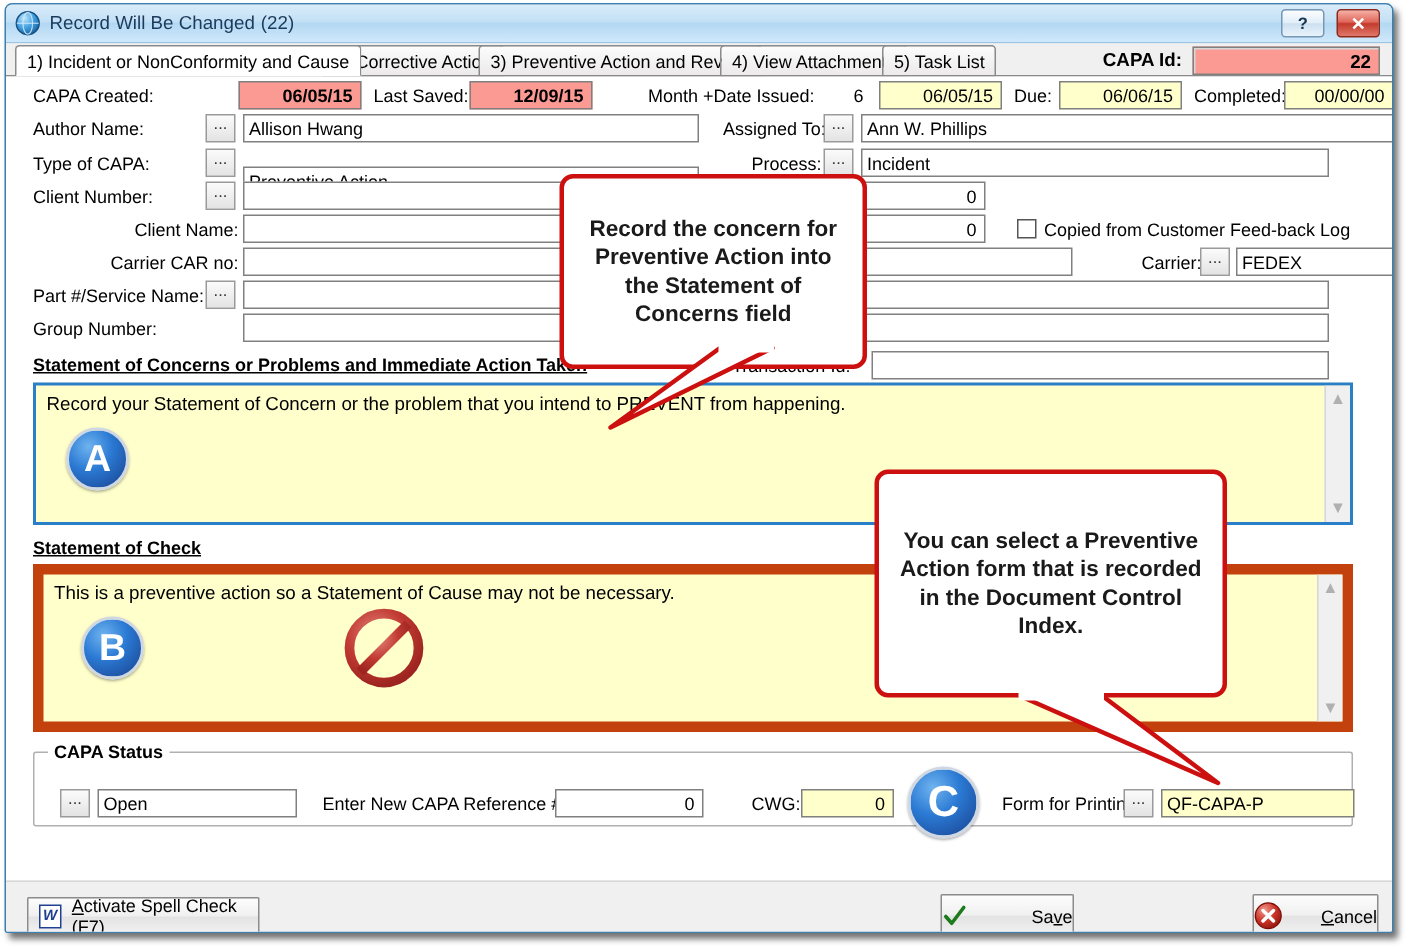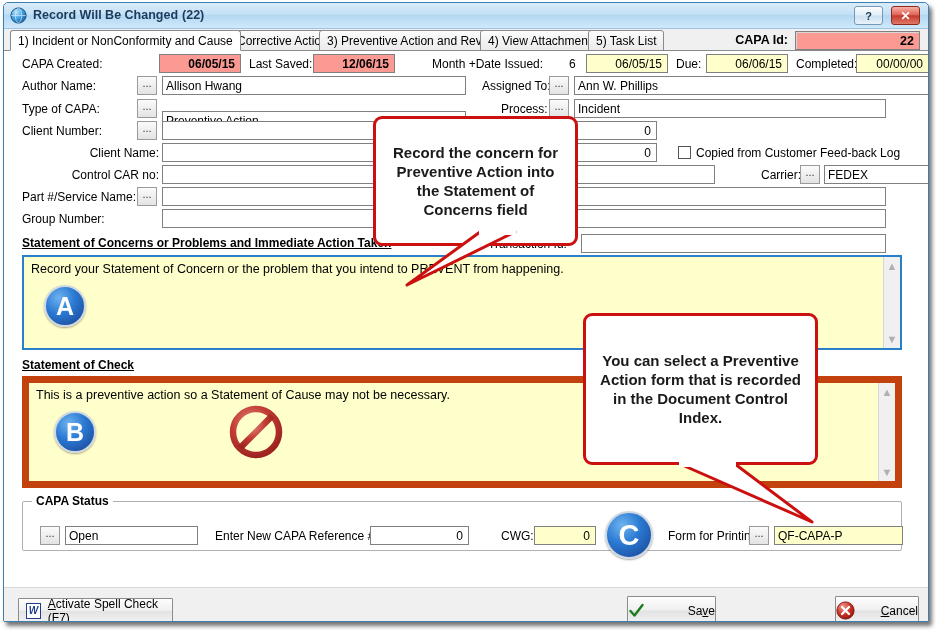--- a/index.html
+++ b/index.html
@@ -32,21 +32,21 @@
     background: linear-gradient(to bottom, #d9ecfa 0%, #c3e0f5 45%, #b3d8f2 50%, #cfe8fb 100%);
     border-bottom: 1px solid #9bc4e2;
     border-radius: 4px 4px 0 0;
   }
   .title-icon {
     position: absolute; left: 6px; top: 4px;
     width: 17px; height: 17px;
   }
   .title-text {
     position: absolute; left: 29px; top: 5px;
-    font-size: 12.5px; color: #1b3a5c; font-weight: 700;
+    font-size: 12.5px; color: #1b3a5c; font-weight: 400;
     white-space: nowrap;
   }
   .title-count { padding-left: 4px; }
   .tb-btn {
     position: absolute; top: 3px;
     width: 29px; height: 19px;
     border: 1px solid #7798b5;
     border-radius: 3px;
     display: flex; align-items: center; justify-content: center;
     font-size: 11px; color: #143650; font-weight: bold;
@@ -301,21 +301,21 @@
       <div class="tab" style="left:584px;">5) Task List</div>
       <div class="capa-id-label">CAPA Id:</div>
       <div class="capa-id-box">22</div>
     </div>
 
     <div class="formbody">
 
       <div class="lbl" style="left:18px; top:6px;">CAPA Created:</div>
       <div class="fld red" style="left:155px; top:3px; width:82px;">06/05/15</div>
       <div class="lbl" style="left:245px; top:6px;">Last Saved:</div>
-      <div class="fld red" style="left:309px; top:3px; width:82px;">12/06/15</div>
+      <div class="fld red" style="left:309px; top:3px; width:82px;">12/09/15</div>
 
       <div class="lbl" style="left:428px; top:6px;">Month +Date Issued:</div>
       <div class="lbl" style="left:565px; top:6px;">6</div>
       <div class="fld yel num" style="left:582px; top:3px; width:82px;">06/05/15</div>
       <div class="lbl" style="left:672px; top:6px;">Due:</div>
       <div class="fld yel num" style="left:702px; top:3px; width:82px;">06/06/15</div>
       <div class="lbl" style="left:792px; top:6px;">Completed:</div>
       <div class="fld yel num" style="left:852px; top:3px; width:73px;">00/00/00</div>
 
       <div class="lbl" style="left:18px; top:28px;">Author Name:</div>
@@ -336,21 +336,21 @@
       <div class="ellip" style="left:133px; top:70px;"></div>
       <div class="fld" style="left:158px; top:70px; width:304px;"></div>
       <div class="fld num" style="left:570px; top:70px; width:83px;">0</div>
 
       <div class="lbl r" style="left:18px; top:95px; width:137px;">Client Name:</div>
       <div class="fld" style="left:158px; top:92px; width:304px;"></div>
       <div class="fld num" style="left:570px; top:92px; width:83px;">0</div>
       <div class="chk" style="left:674px; top:95px;"></div>
       <div class="lbl" style="left:692px; top:95px;">Copied from Customer Feed-back Log</div>
 
-      <div class="lbl r" style="left:18px; top:117px; width:137px;">Control CAR no:</div>
+      <div class="lbl r" style="left:18px; top:117px; width:137px;">Carrier CAR no:</div>
       <div class="fld" style="left:158px; top:114px; width:304px;"></div>
       <div class="fld" style="left:570px; top:114px; width:141px;"></div>
       <div class="lbl" style="left:757px; top:117px;">Carrier:</div>
       <div class="ellip" style="left:796px; top:114px;"></div>
       <div class="fld" style="left:820px; top:114px; width:105px;">FEDEX</div>
 
       <div class="lbl" style="left:18px; top:139px;">Part #/Service Name:</div>
       <div class="ellip" style="left:133px; top:136px;"></div>
       <div class="fld" style="left:158px; top:136px; width:304px;"></div>
       <div class="fld" style="left:570px; top:136px; width:312px;"></div>

